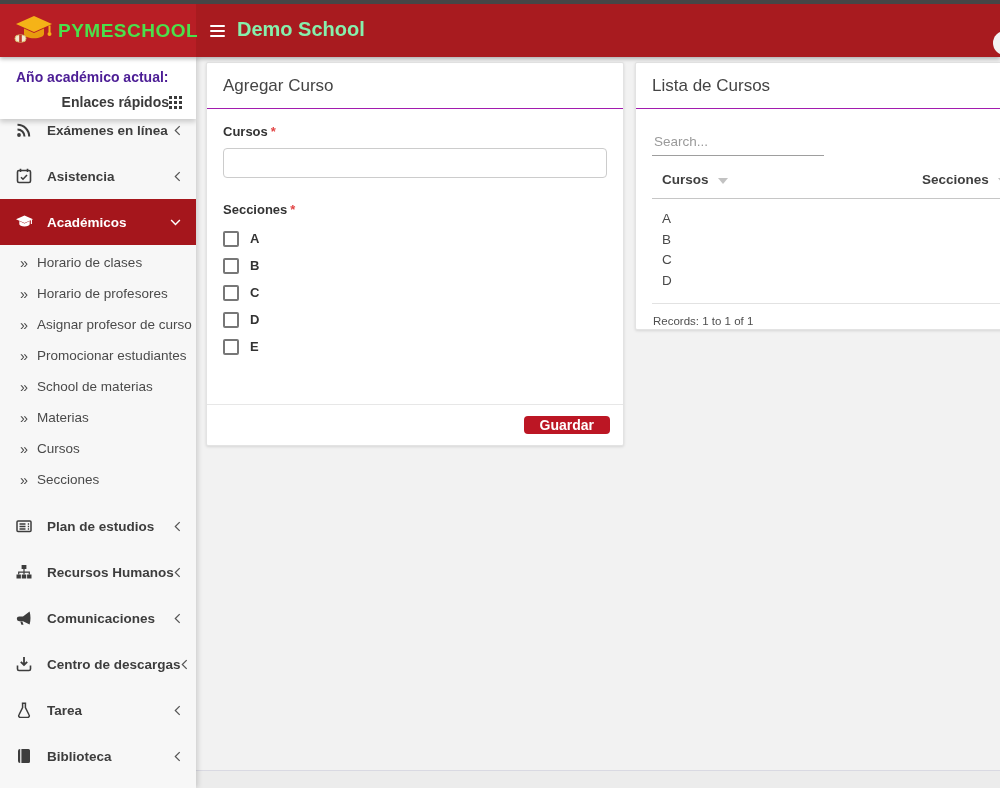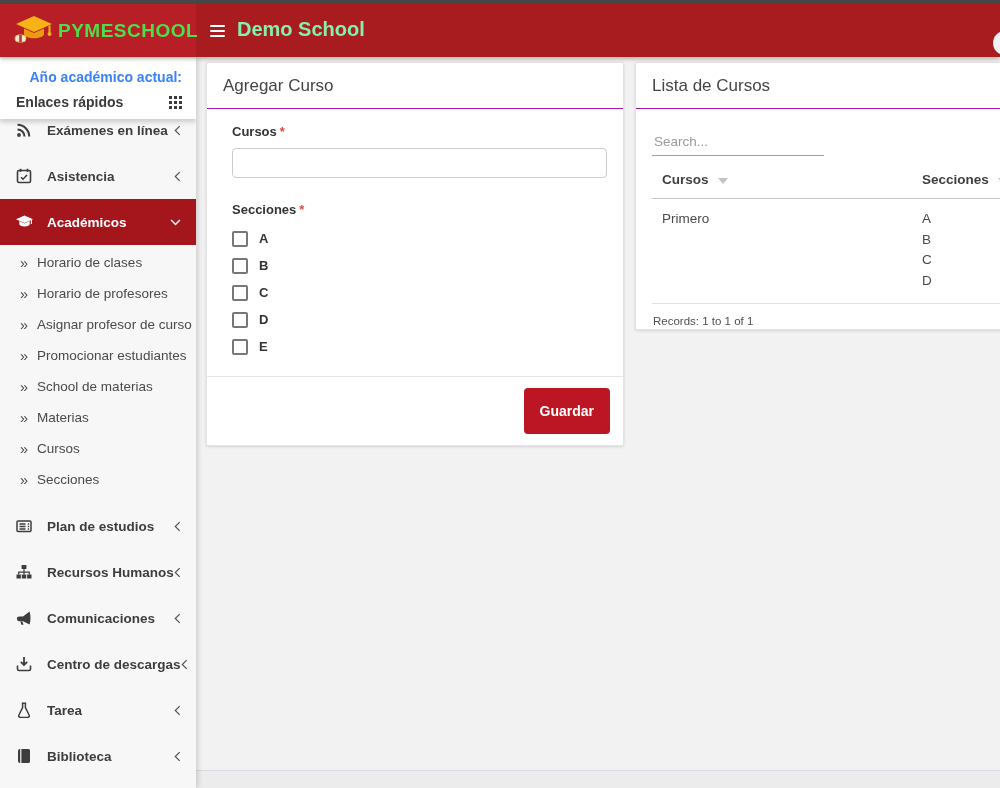--- a/index.html
+++ b/index.html
@@ -18,54 +18,54 @@
   .logo-text { color:#4be04b; font-weight:bold; font-size:19px; letter-spacing:.5px; margin-left:4px; }
   .hamburger { position:absolute; left:210px; top:18px; cursor:pointer; }
   .hamburger span { display:block; width:15px; height:2.5px; background:#fff; margin:2.6px 0; border-radius:1px; }
   .school-name { position:absolute; left:237px; top:14px; color:#86efac; font-size:20px; font-weight:bold; }
   .avatar { position:absolute; right:-17px; top:27px; width:24px; height:24px; border-radius:50%; background:#f3f3f3; }
   
   .sidebar { position:absolute; left:0; top:57px; width:196px; bottom:0; background:#f7f7f7;
              box-shadow:2px 0 5px rgba(0,0,0,.15); z-index:5; overflow:hidden; }
   .quick-panel { position:relative; z-index:3; background:#fff; padding:10px 14px 9px 16px;
                  box-shadow:0 3px 5px rgba(0,0,0,.18); }
-  .ay-line { font-weight:bold; font-size:14px; color:#3b82f6; line-height:1.45;text-align:right; }
-  .quick-links-row { display:flex; justify-content:space-between; align-items:center; margin-top:7px; }
+  .ay-line { font-weight:bold; font-size:14px; color:#4c1d95; line-height:1.45; }
+  .quick-links-row { display:flex; justify-content:flex-end; align-items:center; margin-top:7px; }
   .quick-links-label { font-weight:bold; font-size:14px; color:#3b3b3b; }
   .grid-icon { color:#3b3b3b; cursor:pointer; display:flex; }
   .menu { margin-top:-12px; position:relative; z-index:1; }
   .menu-item { height:46px; display:flex; align-items:center; padding:0 15px 0 16px; color:#3d3d3d; cursor:pointer; }
   .menu-item .mi-icon { width:17px; height:17px; margin-right:14px; flex:none; display:flex; align-items:center; }
   .menu-item .mi-label { font-weight:bold; font-size:13.5px; flex:1; white-space:nowrap; }
   .menu-item .mi-chev { color:#555; display:flex; }
   .menu-item.active { background:#a5161c; color:#fff; }
   .menu-item.active .mi-chev { color:#fff; }
   .submenu { padding:2px 0 8px 0; }
   .submenu-item { height:31px; display:flex; align-items:center; padding-left:20px; font-size:13.5px;
                   color:#4a4a4a; cursor:pointer; white-space:nowrap; }
   .submenu-item .marker { margin-right:9px; font-size:14.5px; color:#4a4a4a; }
   
   .main { position:absolute; left:196px; top:57px; right:0; bottom:0; background:#f2f2f2; overflow:hidden; }
   .card { position:absolute; background:#fff; border:1px solid #e3e3e3; border-radius:2px;
           box-shadow:0 1px 3px rgba(0,0,0,.12); display:flex; flex-direction:column; }
   .card-header { padding:13px 16px 12px; font-size:17px; color:#454545; border-bottom:1px solid #a21caf; }
   .card-add { left:10px; top:5px; width:418px; height:384px; }
-  .card-add .card-body { flex:1; padding:15px 16px;margin-left:9px; }
+  .card-add .card-body { flex:1; padding:15px 16px; }
   .field-label { font-weight:bold; font-size:13px; color:#333; }
   .req { color:#e24545; margin-left:3px; }
   .text-input { margin-top:9px; width:100%; height:30px; border:1px solid #ccc; border-radius:4px;
                 font-family:inherit; font-size:13.5px; padding:0 8px; outline:none; }
   .sections-label { margin-top:24px; }
   .checks { margin-top:8px; }
   .check-row { display:flex; align-items:center; height:27px; cursor:pointer; }
   .checkbox { width:16px; height:16px; border:2px solid #777; border-radius:2px; background:#fff; margin-right:11px; flex:none; }
   .check-label { font-weight:bold; font-size:13px; color:#333; }
   .card-footer { border-top:1px solid #e7e7e7; padding:11px 13px; text-align:right; }
   .btn-save { background:#bc1624; color:#fff; font-weight:bold; font-size:14px; font-family:inherit;
-              border:none; border-radius:4px; padding:15px 16px; cursor:pointer; }
+              border:none; border-radius:4px; padding:1px 16px; cursor:pointer; }
   
   .card-list { left:439px; top:5px; width:596px; height:268px; }
   .card-list .card-body { flex:1; padding:13px 16px; }
   .search-input { width:172px; border:none; border-bottom:1px solid #9e9e9e; background:transparent;
                   font-family:inherit; font-size:13.5px; color:#444; padding:6px 2px; outline:none;margin-top:6px; }
   .search-input::placeholder { color:#9a9a9a; }
   .tbl { margin-top:16px; }
   .tbl-head { display:flex; align-items:center; padding:0 0 11px 10px; border-bottom:1px solid #c6c6c6; }
   .th { font-weight:bold; font-size:13.5px; color:#3f3f3f; display:flex; align-items:center; cursor:pointer; }
   .th-cursos { width:260px; }
@@ -357,21 +357,20 @@
           <div class="th th-cursos">
             <span>Cursos</span>
             <span class="sort-icon"></span>
           </div>
           <div class="th">
             <span>Secciones</span>
             <span class="sort-icon"></span>
           </div>
         </div>
         <div class="tbl-row">
-          <div class="td td-cursos">Primero</div>
           <div class="td td-secciones">
             <div>A</div>
             <div>B</div>
             <div>C</div>
             <div>D</div>
           </div>
         </div>
       </div>
       <div class="records">Records: 1 to 1 of 1</div>
     </div>

